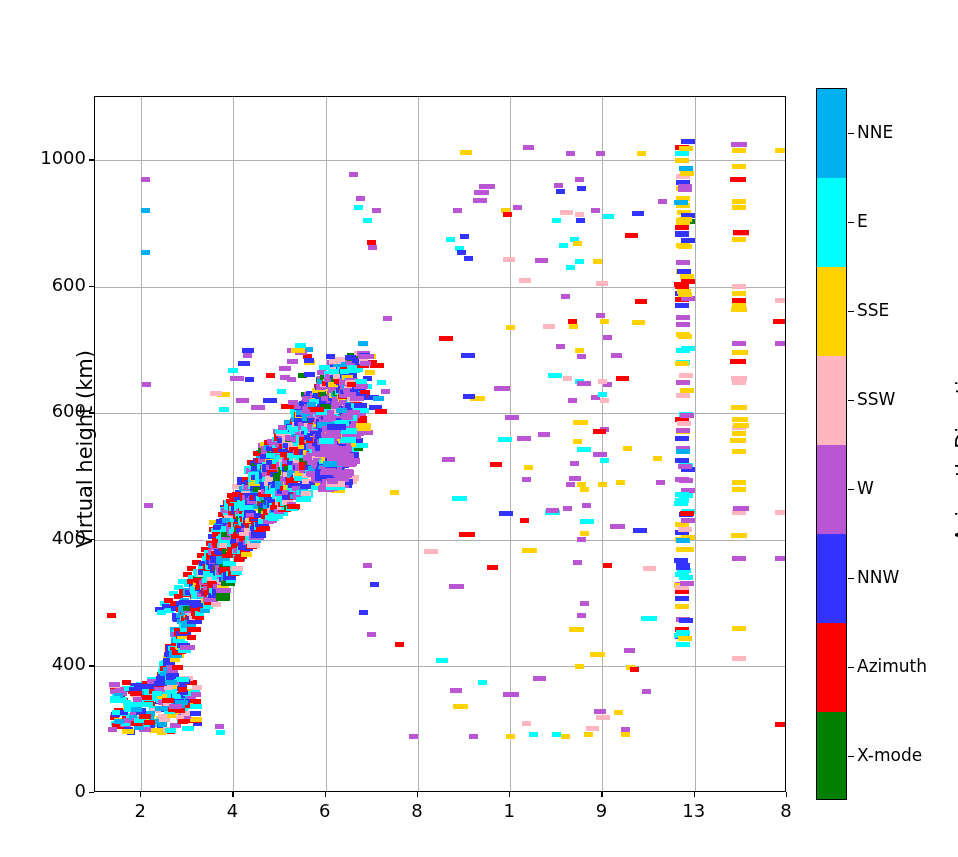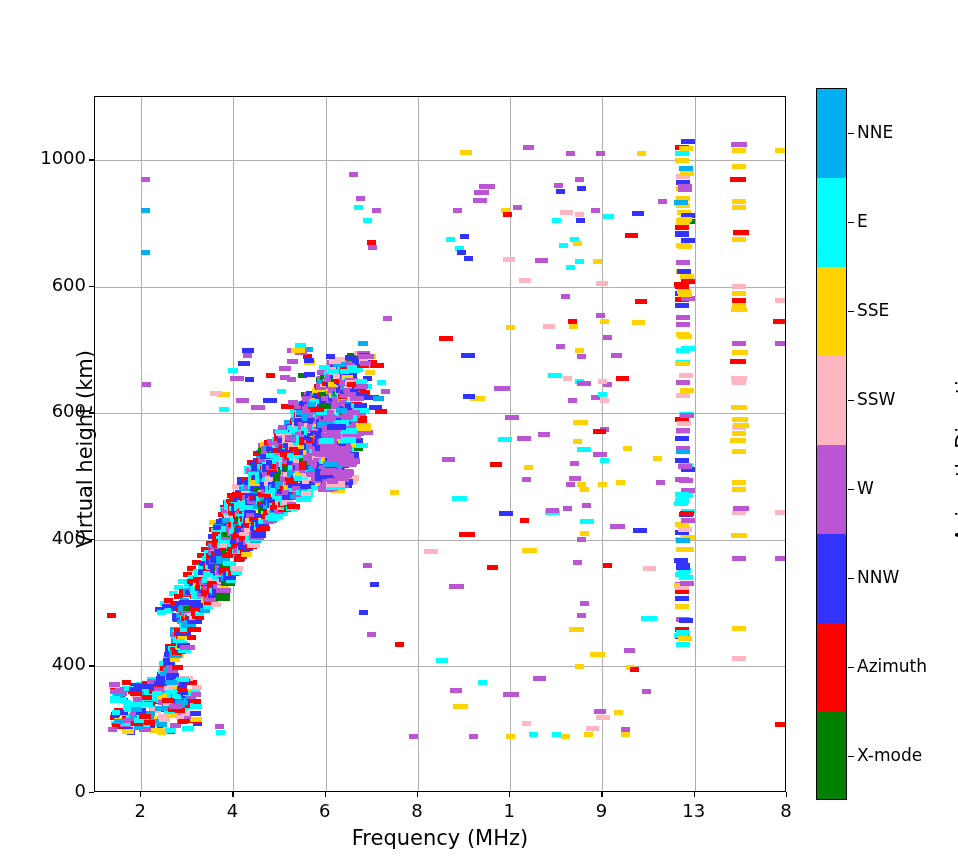--- a/index.html
+++ b/index.html
@@ -2198,21 +2198,20 @@
       <div class="tick-y" style="top: 538.909px;"></div>
       <div class="ytlabel" style="top: 526.909px;">400</div>
       <div class="tick-y" style="top: 412.364px;"></div>
       <div class="ytlabel" style="top: 400.364px;">600</div>
       <div class="tick-y" style="top: 285.818px;"></div>
       <div class="ytlabel" style="top: 273.818px;">600</div>
       <div class="tick-y" style="top: 159.273px;"></div>
       <div class="ytlabel" style="top: 147.273px;">1000</div>
     </div>
 
-  <div id="xlabel">Frequency (MHz)</div>
   <div id="ylabel">Virtual height (km)</div>
 
   <div id="cbar">
       <div class="cband" style="top: 0px; height: 89px; background: rgb(0, 176, 240);"></div>
       <div class="cband" style="top: 89px; height: 89px; background: rgb(0, 255, 255);"></div>
       <div class="cband" style="top: 178px; height: 89px; background: rgb(255, 210, 0);"></div>
       <div class="cband" style="top: 267px; height: 89px; background: rgb(255, 182, 193);"></div>
       <div class="cband" style="top: 356px; height: 89px; background: rgb(186, 85, 211);"></div>
       <div class="cband" style="top: 445px; height: 89px; background: rgb(51, 51, 255);"></div>
       <div class="cband" style="top: 534px; height: 89px; background: rgb(255, 0, 0);"></div>

